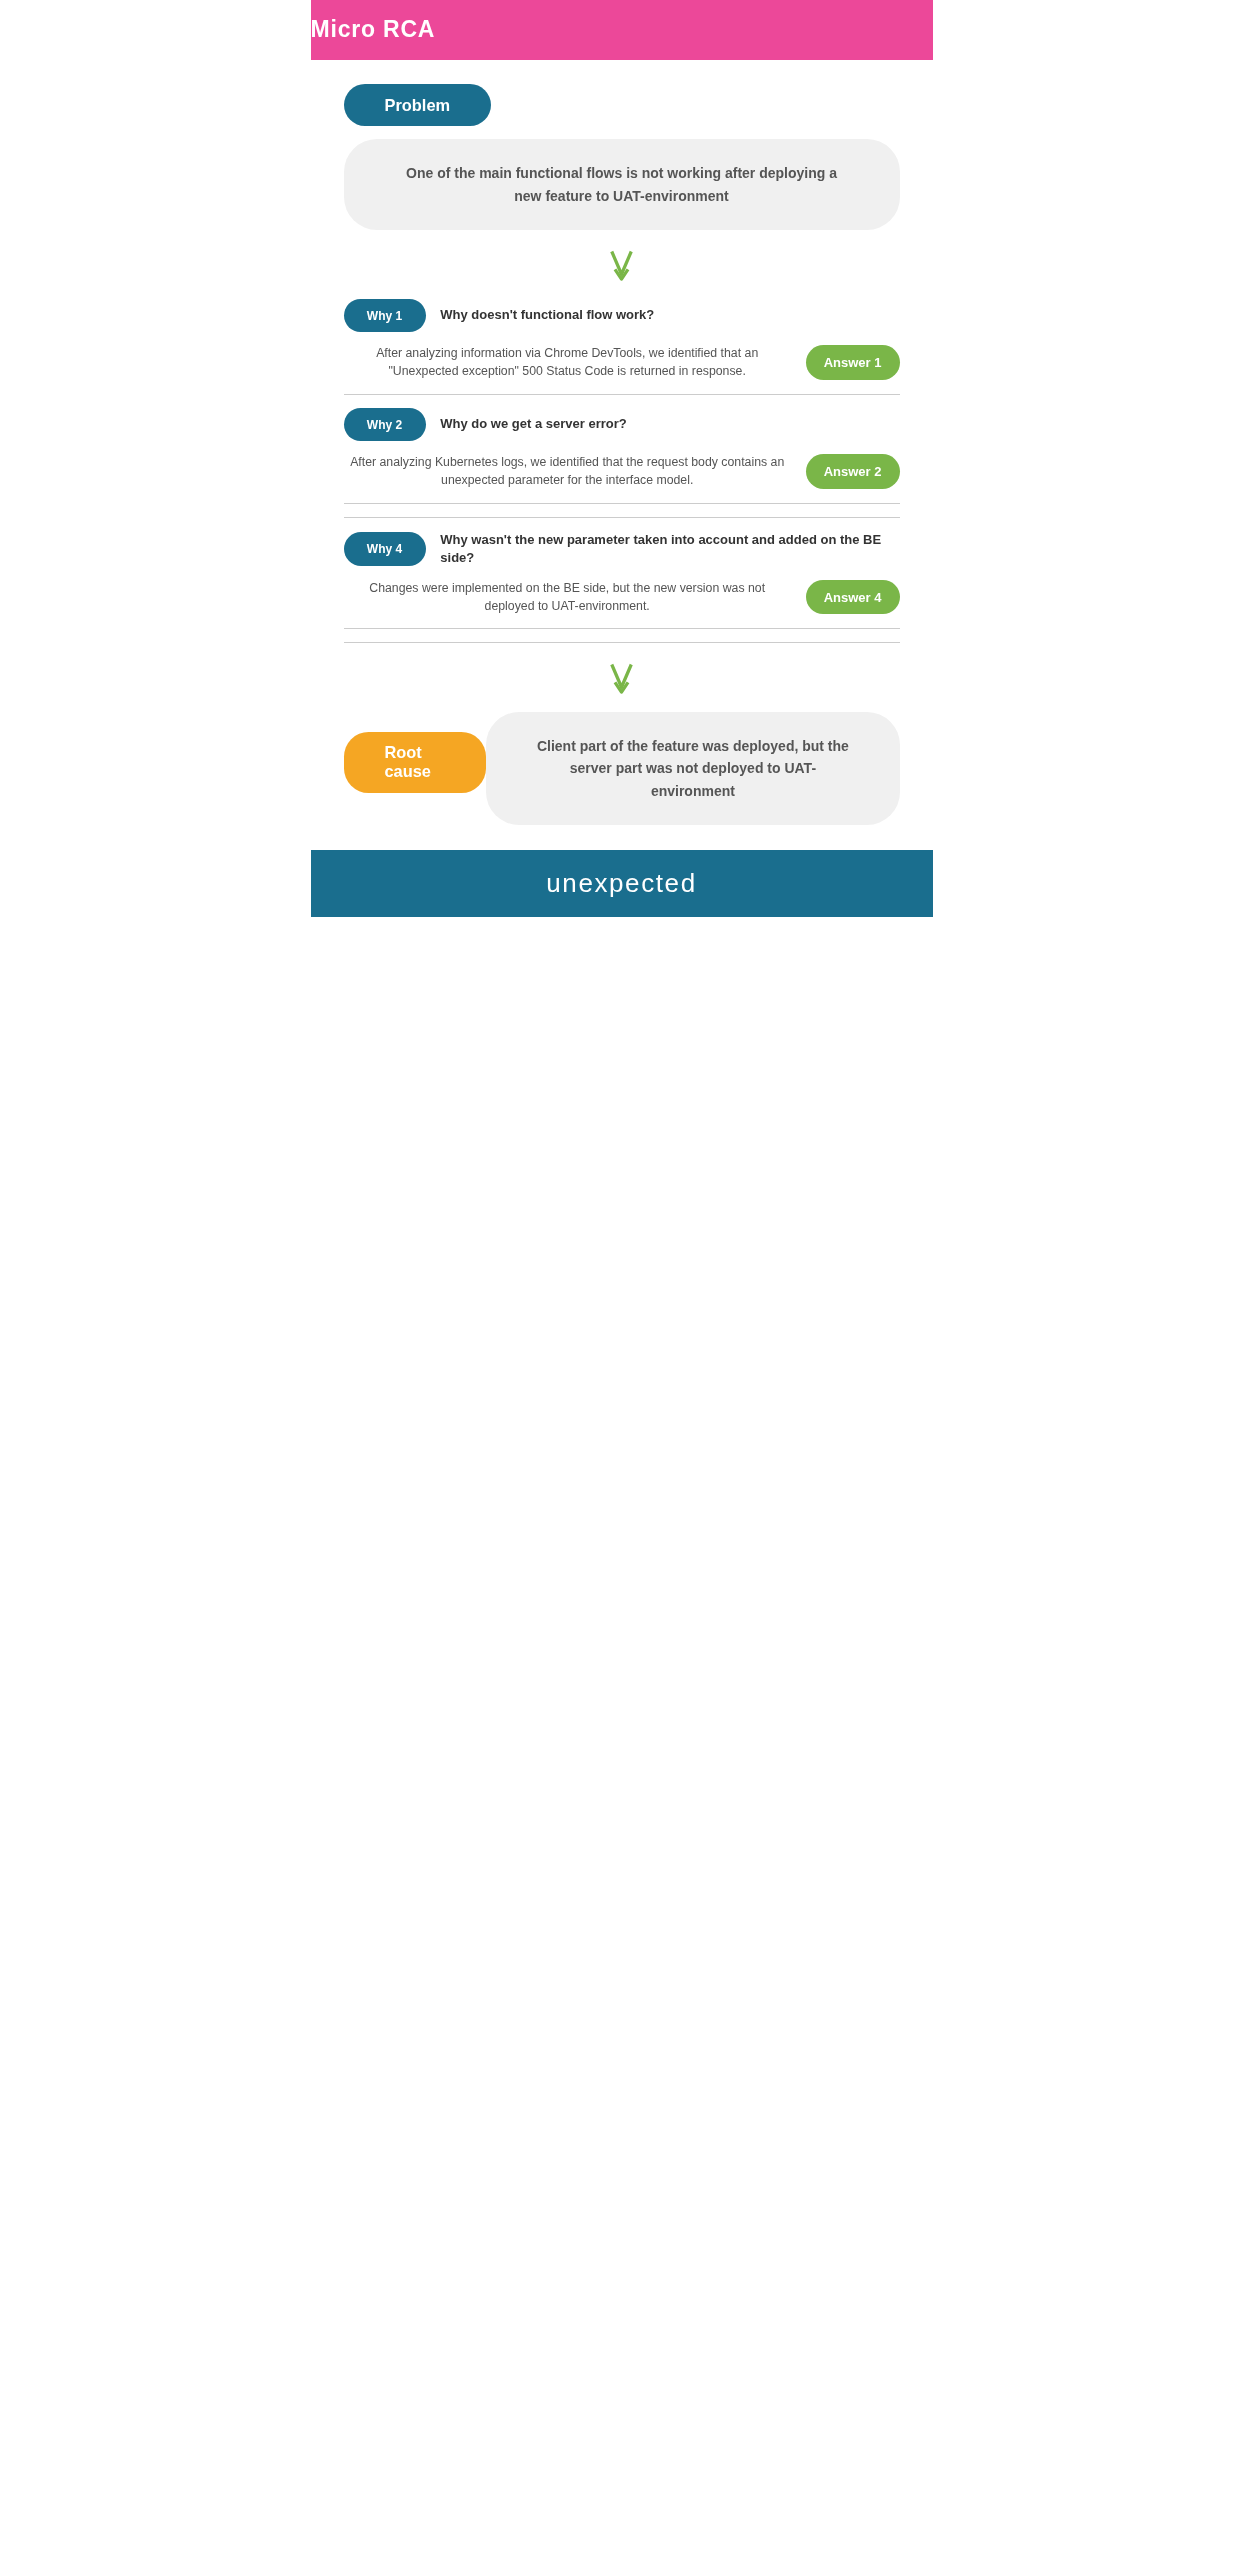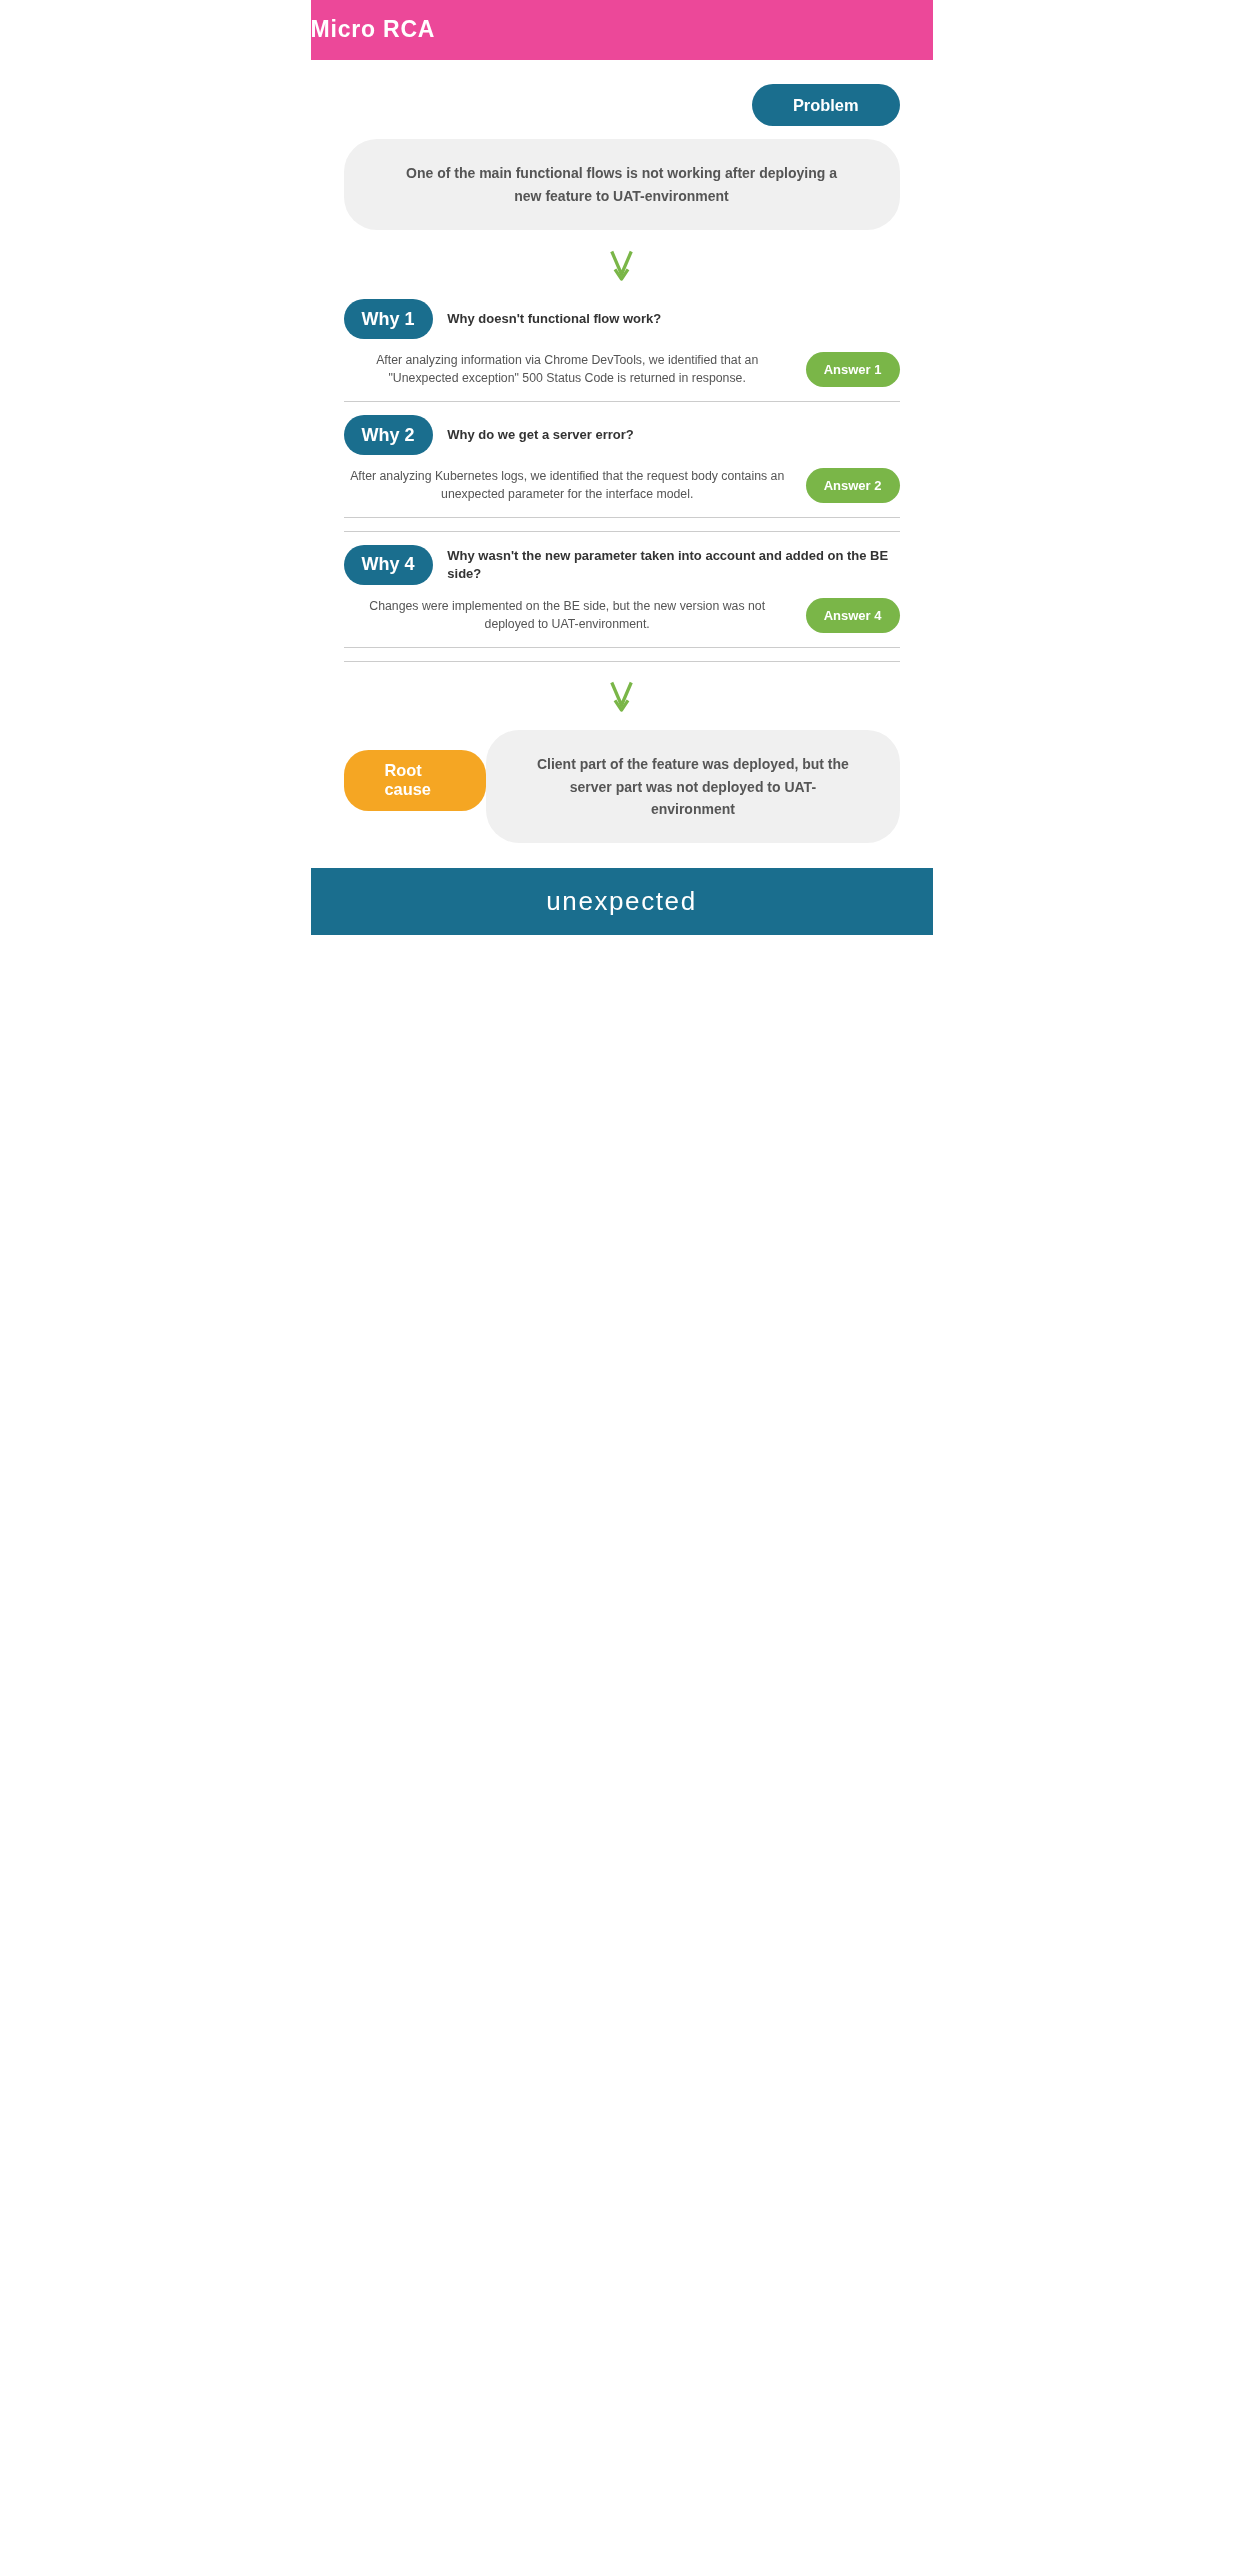--- a/index.html
+++ b/index.html
@@ -29,21 +29,21 @@
     }
 
     .main-content {
       background: #ffffff;
       padding: 24.6px 33px;
     }
 
     .problem-section {
       display: flex;
       flex-direction: column;
-      align-items: flex-end;
+      align-items: flex-start;
       margin-bottom: 8.2px;
     }
 
     .problem-badge {
       background: #1a6e8e;
       color: #ffffff;
       font-size: 16.4px;
       font-weight: bold;
       border-radius: 24.6px;
       padding: 11.5px 41px;
@@ -80,21 +80,21 @@
     .why-row {
       display: flex;
       align-items: center;
       margin-bottom: 11.5px;
       gap: 14.8px;
     }
 
     .why-badge {
       background: #1a6e8e;
       color: #ffffff;
-      font-size: 18px;
+      font-size: 12px;
       font-weight: bold;
       border-radius: 20.5px;
       padding: 9.8px 18px;
       min-width: 82px;
       text-align: center;
       flex-shrink: 0;
     }
 
     .why-question {
       color: #333333;

